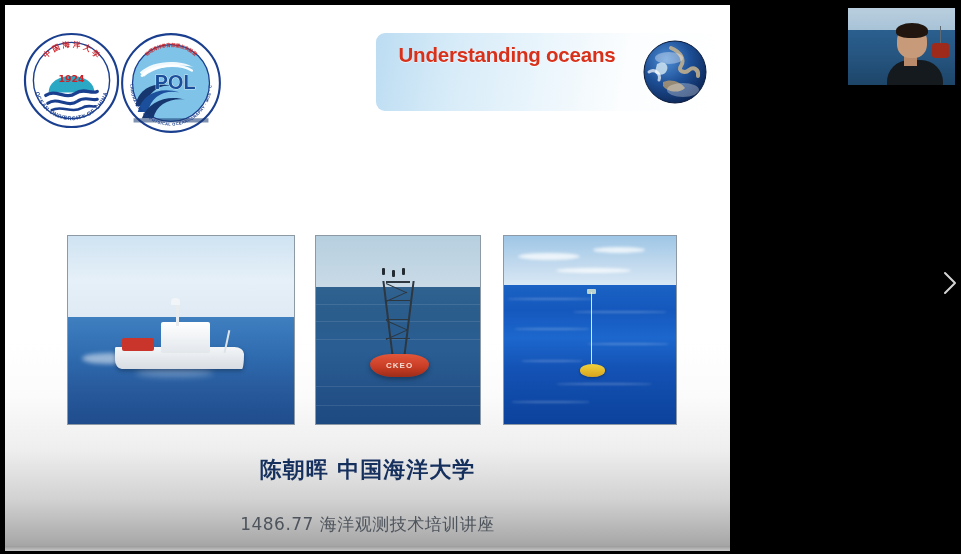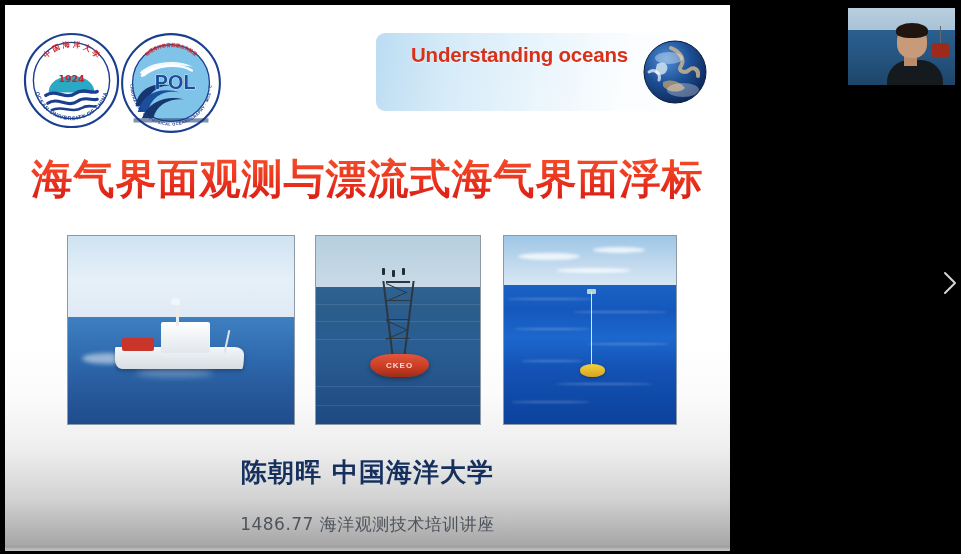--- a/index.html
+++ b/index.html
@@ -55,21 +55,21 @@
     width: 342px; height: 78px;
     border-radius: 9px;
     background: linear-gradient(100deg,
        #bcdcf2 0%, #d6ebf8 22%, #eaf5fc 48%, #fbfdfe 72%, #ffffff 100%);
     overflow: hidden;
   }
   #banner-text {
     position: absolute;
     left: 10px; top: 8px;
     width: 242px;
-    text-align: right;
+    text-align: center;
     color: #d9301a;
     font-weight: bold;
     font-size: 20.5px;
     line-height: 28px;
     letter-spacing: -0.2px;
     text-shadow: 0 1px 0 rgba(255,255,255,0.6);
   }
   #banner-globe {
     position: absolute;
     right: 9px; top: 5px;
@@ -176,21 +176,21 @@
                background:#bcd2cf; border-radius:1px; }
 
   
   #author-line {
     position: absolute;
     left: 0; top: 450px;
     width: 725px;
     text-align: center;
     color: #16305e;
     font-weight: bold;
-    font-size: 26px;
+    font-size: 22px;
     letter-spacing: 1px;
     font-family: "DejaVu Sans", "Liberation Sans", sans-serif;
   }
   #event-line {
     position: absolute;
     left: 0; top: 508px;
     width: 725px;
     text-align: center;
     color: #4e545c;
     font-size: 17px;
@@ -313,21 +313,20 @@
           <path d="M 16,26 C 22,22 28,26 26,32 C 24,38 16,38 14,34 Z" fill="#cfe3ef" opacity="0.85"></path>
           <path d="M 22,44 C 30,40 40,44 44,50 C 38,56 26,54 22,48 Z" fill="#b59a6e" opacity="0.8"></path>
           <path d="M 8,34 C 14,30 20,36 18,42" fill="none" stroke="#ffffff" stroke-width="3" stroke-linecap="round" opacity="0.7"></path>
           <ellipse cx="28" cy="20" rx="14" ry="6" fill="#ffffff" opacity="0.35"></ellipse>
           <ellipse cx="42" cy="52" rx="16" ry="7" fill="#ffffff" opacity="0.3"></ellipse>
           <circle cx="34" cy="34" r="31" fill="none" stroke="#0a1c3d" stroke-width="1"></circle>
         </svg>
       </div>
     </div>
 
-    <div id="main-title">海气界面观测与漂流式海气界面浮标</div>
 
     <div class="photo" id="photo-ship">
       <div class="ph-inner">
         <div class="sky-pale"></div>
         <div class="sea-ship"></div>
         <div class="ship-wake"></div>
         <div class="ship-wake2"></div>
         <div class="ship-hull"></div>
         <div class="ship-red"></div>
         <div class="ship-sup"></div>

